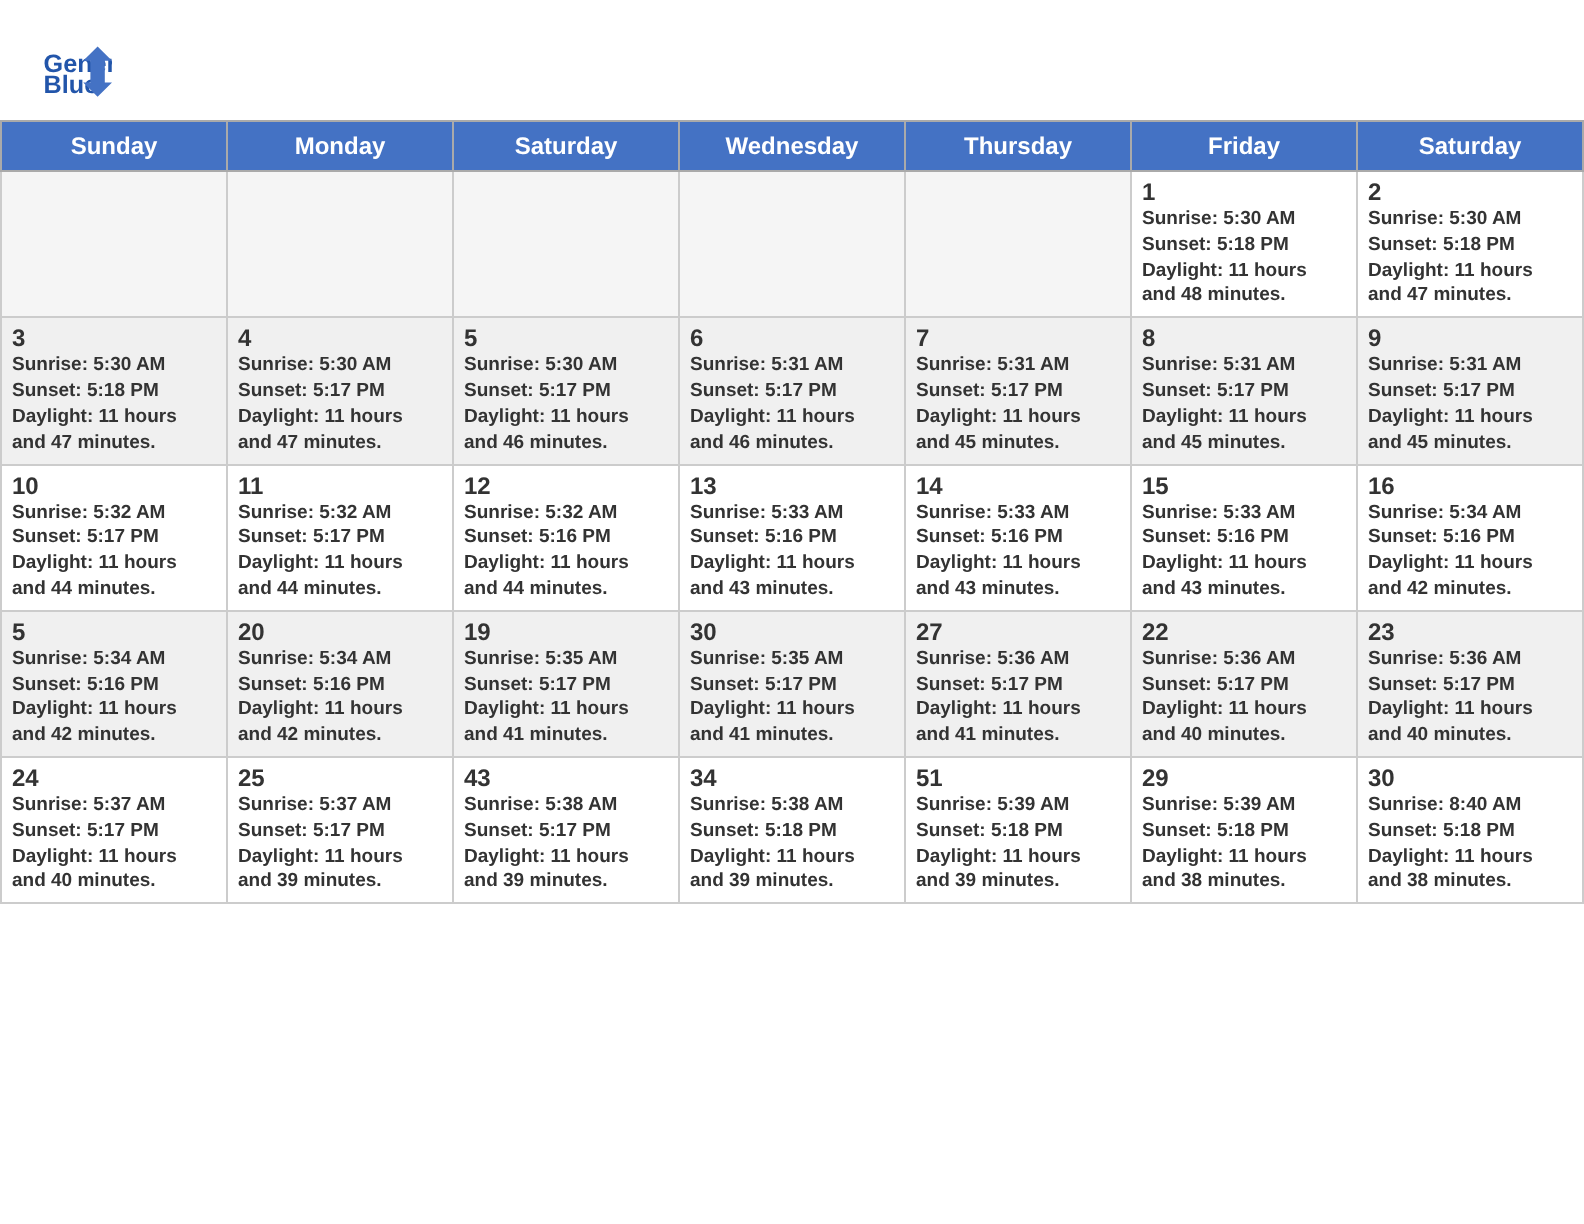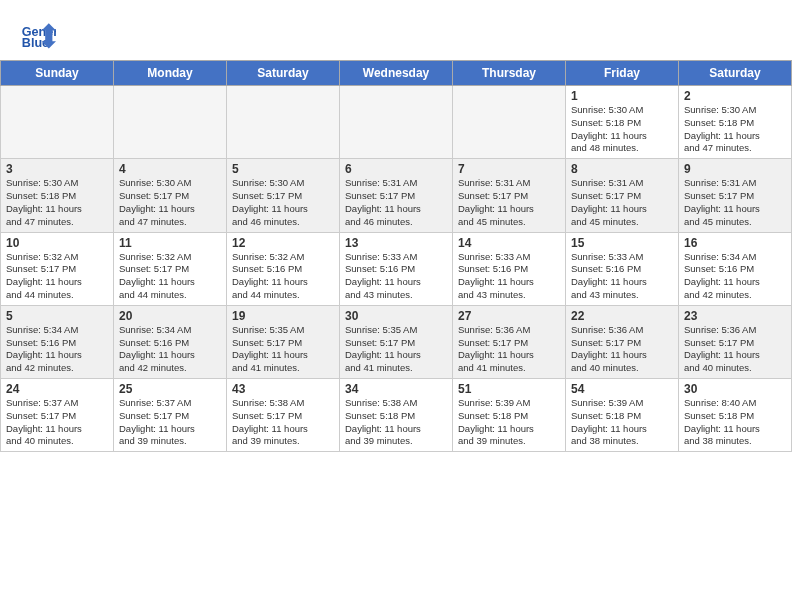--- a/index.html
+++ b/index.html
@@ -68,20 +68,21 @@
     .day-num {
       font-weight: bold;
       font-size: 12px;
       display: block;
       margin-bottom: 1px;
     }
     .day-info {
       font-size: 9.5px;
       line-height: 1.35;
       color: #333;
+      font-weight: bold;
     }
     .row-alt td {
       background: #f0f0f0;
     }
   </style>
 </head>
 <body>
 
 <div class="header">
   <div class="logo">
@@ -314,21 +315,21 @@
 and 39 minutes.</div>
         </td>
         <td>
           <span class="day-num">51</span>
           <div class="day-info" style="white-space: pre-line;">Sunrise: 5:39 AM
 Sunset: 5:18 PM
 Daylight: 11 hours
 and 39 minutes.</div>
         </td>
         <td>
-          <span class="day-num">54</span>
+          <span class="day-num">29</span>
           <div class="day-info" style="white-space: pre-line;">Sunrise: 5:39 AM
 Sunset: 5:18 PM
 Daylight: 11 hours
 and 38 minutes.</div>
         </td>
         <td>
           <span class="day-num">30</span>
           <div class="day-info" style="white-space: pre-line;">Sunrise: 8:40 AM
 Sunset: 5:18 PM
 Daylight: 11 hours

